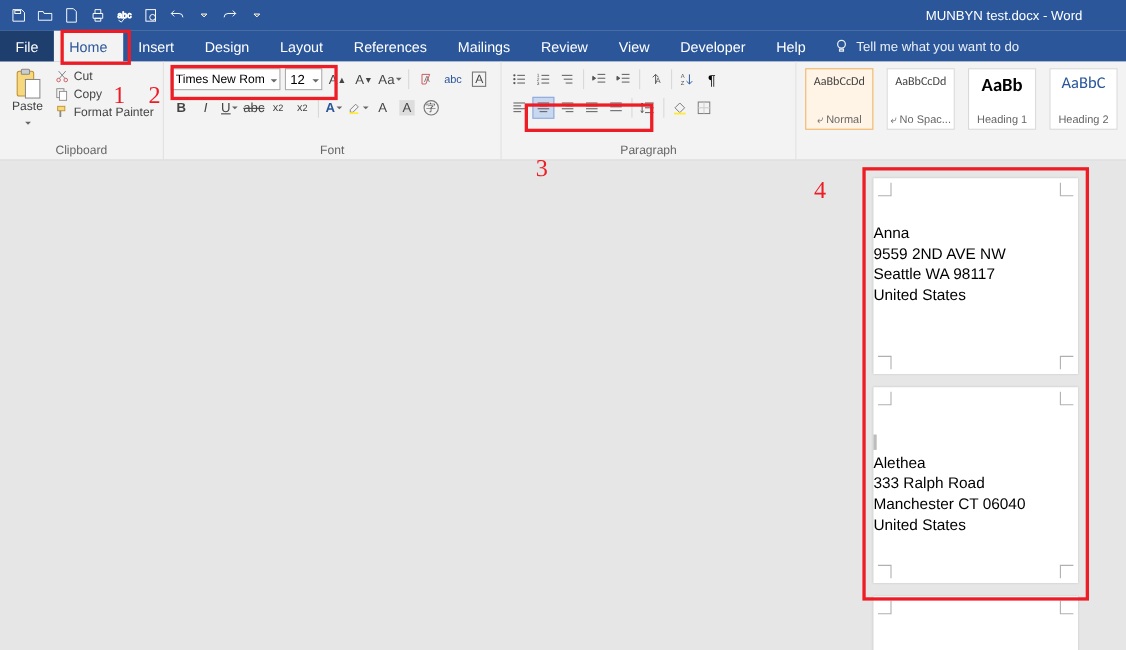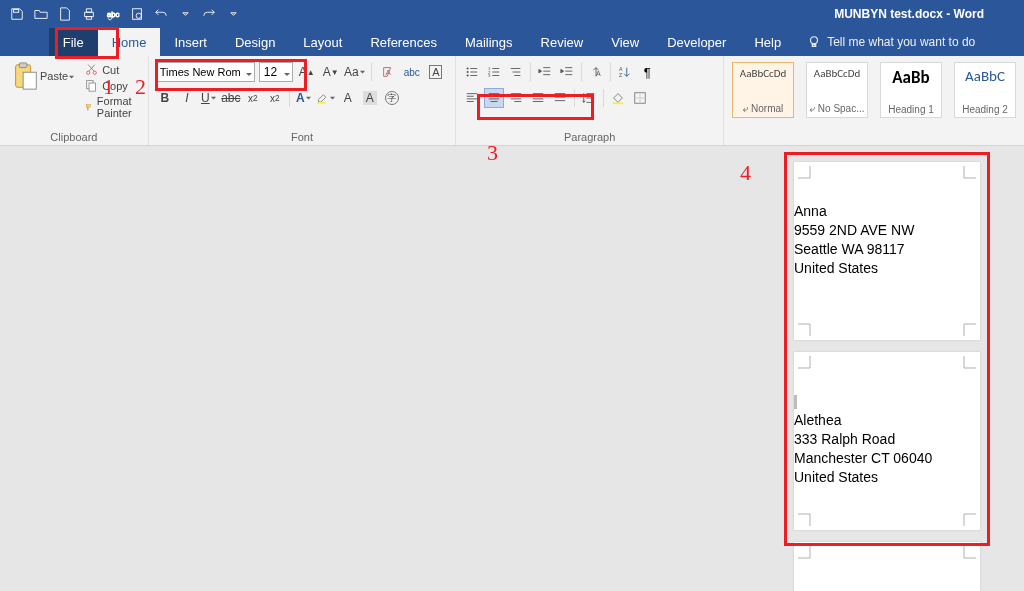--- a/index.html
+++ b/index.html
@@ -2,36 +2,36 @@
 <html><head>
 <meta charset="utf-8">
 <style>
 * { margin: 0; padding: 0; box-sizing: border-box; font-family: "Segoe UI", Tahoma, sans-serif; }
 body { width: 1024px; height: 591px; background: #e6e6e6; overflow: hidden; position: relative; }
 
 .titlebar { height: 28px; background: #2b579a; display: flex; align-items: center; color: #fff; font-size: 11px; }
 .qat { display: flex; align-items: center; padding-left: 6px; gap: 2px; }
 .qat-btn { width: 22px; height: 22px; display: flex; align-items: center; justify-content: center; color: #fff; cursor: pointer; }
 .qat-btn svg { width: 14px; height: 14px; fill: #fff; stroke: #fff; }
-.doc-title { position: absolute; left: 50%; transform: translateX(-50%); font-size: 12px; color: #fff; white-space: nowrap; font-weight: bold; }
+.doc-title { position: absolute; left: 50%; transform: translateX(-50%); font-size: 12px; color: #fff; white-space: nowrap; }
 .doc-title { left: auto; right: 40px; transform: none; }
 
-.tabs { height: 28px; background: #2b579a; display: flex; align-items: stretch; color: #fff; font-size: 13px; justify-content: center; }
+.tabs { height: 28px; background: #2b579a; display: flex; align-items: stretch; color: #fff; font-size: 13px; }
 .tab { padding: 0 14px; display: flex; align-items: center; cursor: pointer; position: relative; }
 .tab.active { background: #f3f3f3; color: #2b579a; }
 .tab.file { background: #1e3e6e; }
 .telllme { display: flex; align-items: center; gap: 6px; margin-left: 12px; font-size: 12px; opacity: 0.9; }
 .telllme svg { width: 14px; height: 14px; fill: none; stroke: #fff; stroke-width: 1.3; }
 
 .ribbon { height: 90px; background: #f3f3f3; border-bottom: 1px solid #d4d4d4; display: flex; position: relative; }
 .group { border-right: 1px solid #e1e1e1; padding: 3px 6px 2px; display: flex; flex-direction: column; justify-content: space-between; }
 .group-label { text-align: center; font-size: 11px; color: #666; padding-top: 1px; position: relative; }
 .group-body { flex: 1; display: flex; align-items: flex-start; }
 
-.paste-col { display: flex; align-items: center; padding: 2px 4px 0; cursor: pointer; }
+.paste-col { display: flex; flex-direction: column; align-items: center; padding: 2px 4px 0; cursor: pointer; }
 .paste-col svg { width: 30px; height: 30px; }
 .paste-txt { font-size: 11px; color: #444; }
 .clip-side { display: flex; flex-direction: column; gap: 3px; padding: 4px 2px 0 6px; }
 .clip-row { display: flex; align-items: center; gap: 4px; font-size: 11px; color: #444; cursor: pointer; }
 .clip-row svg { width: 13px; height: 13px; }
 
 .font-top { display: flex; align-items: center; gap: 4px; padding-top: 3px; }
 .font-name { width: 100px; height: 20px; font-size: 11px; border: 1px solid #ababab; background: #fff; padding: 0 14px 0 4px; position: relative; }
 .font-size { width: 34px; height: 20px; font-size: 12px; border: 1px solid #ababab; background: #fff; padding: 0 10px 0 4px; }
 .combo-wrap { position: relative; display: inline-block; }

